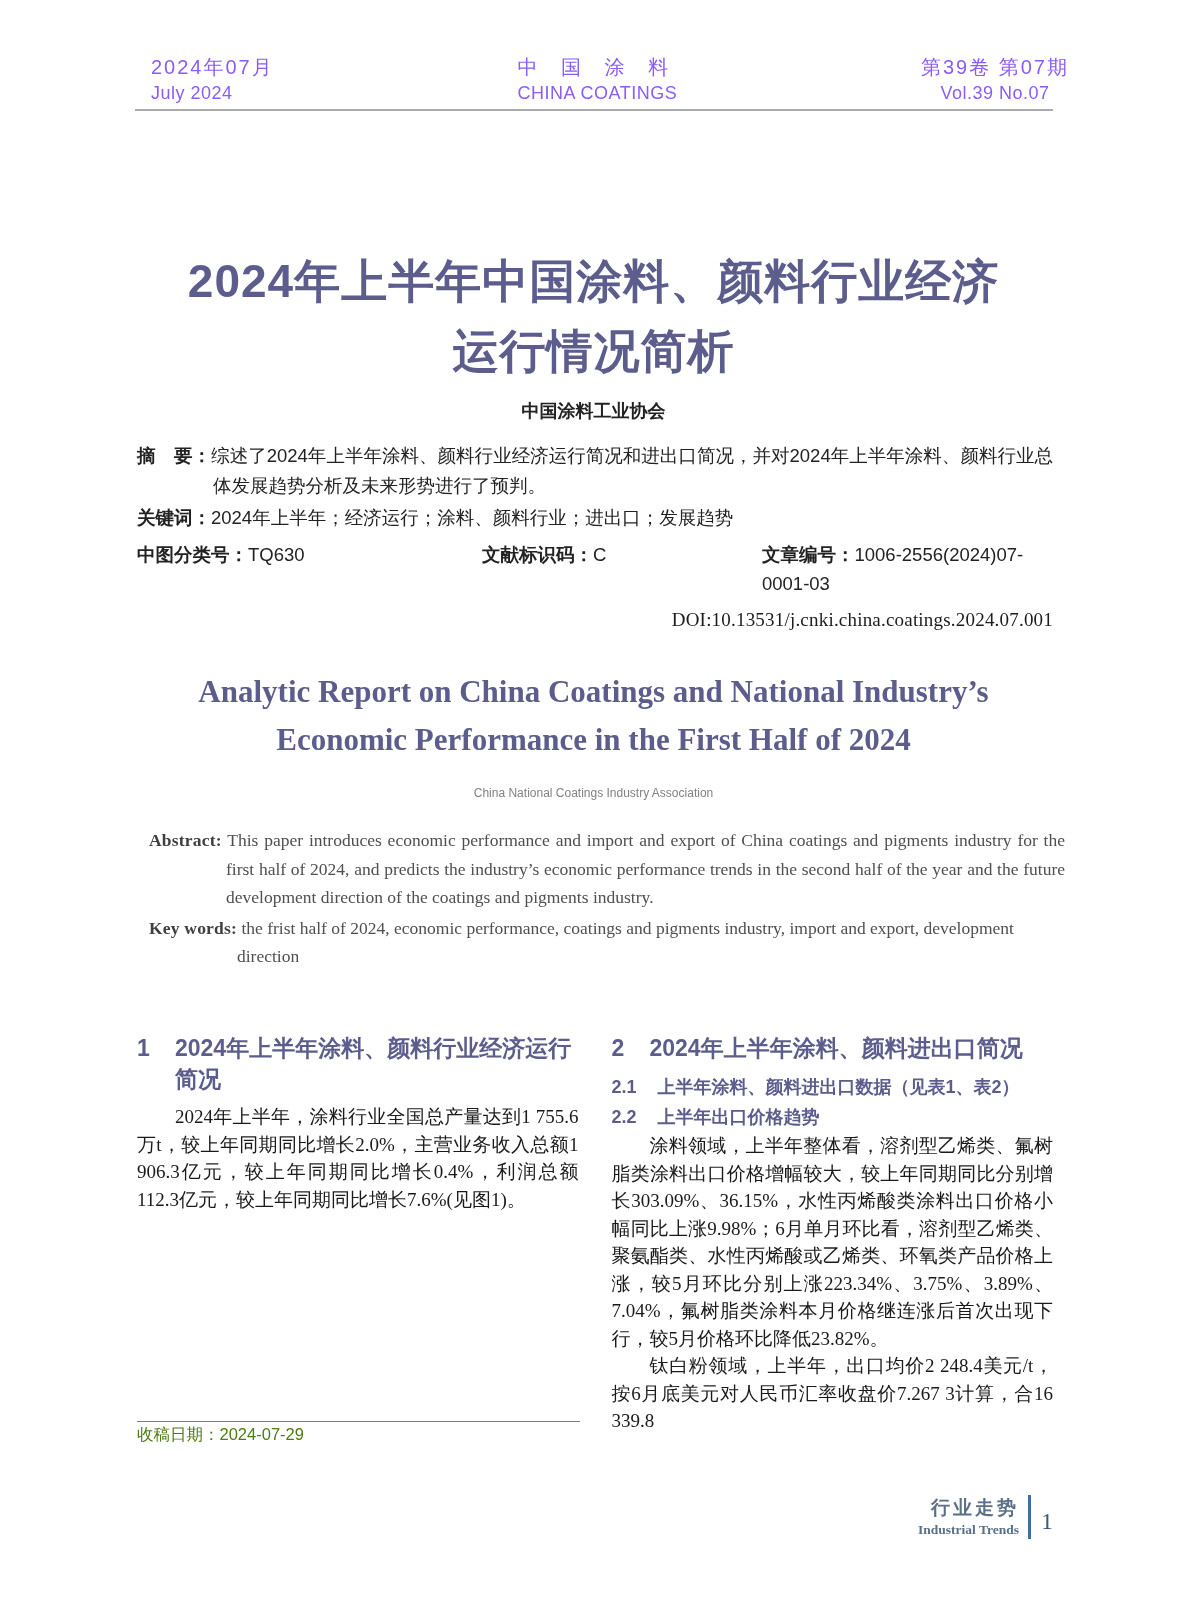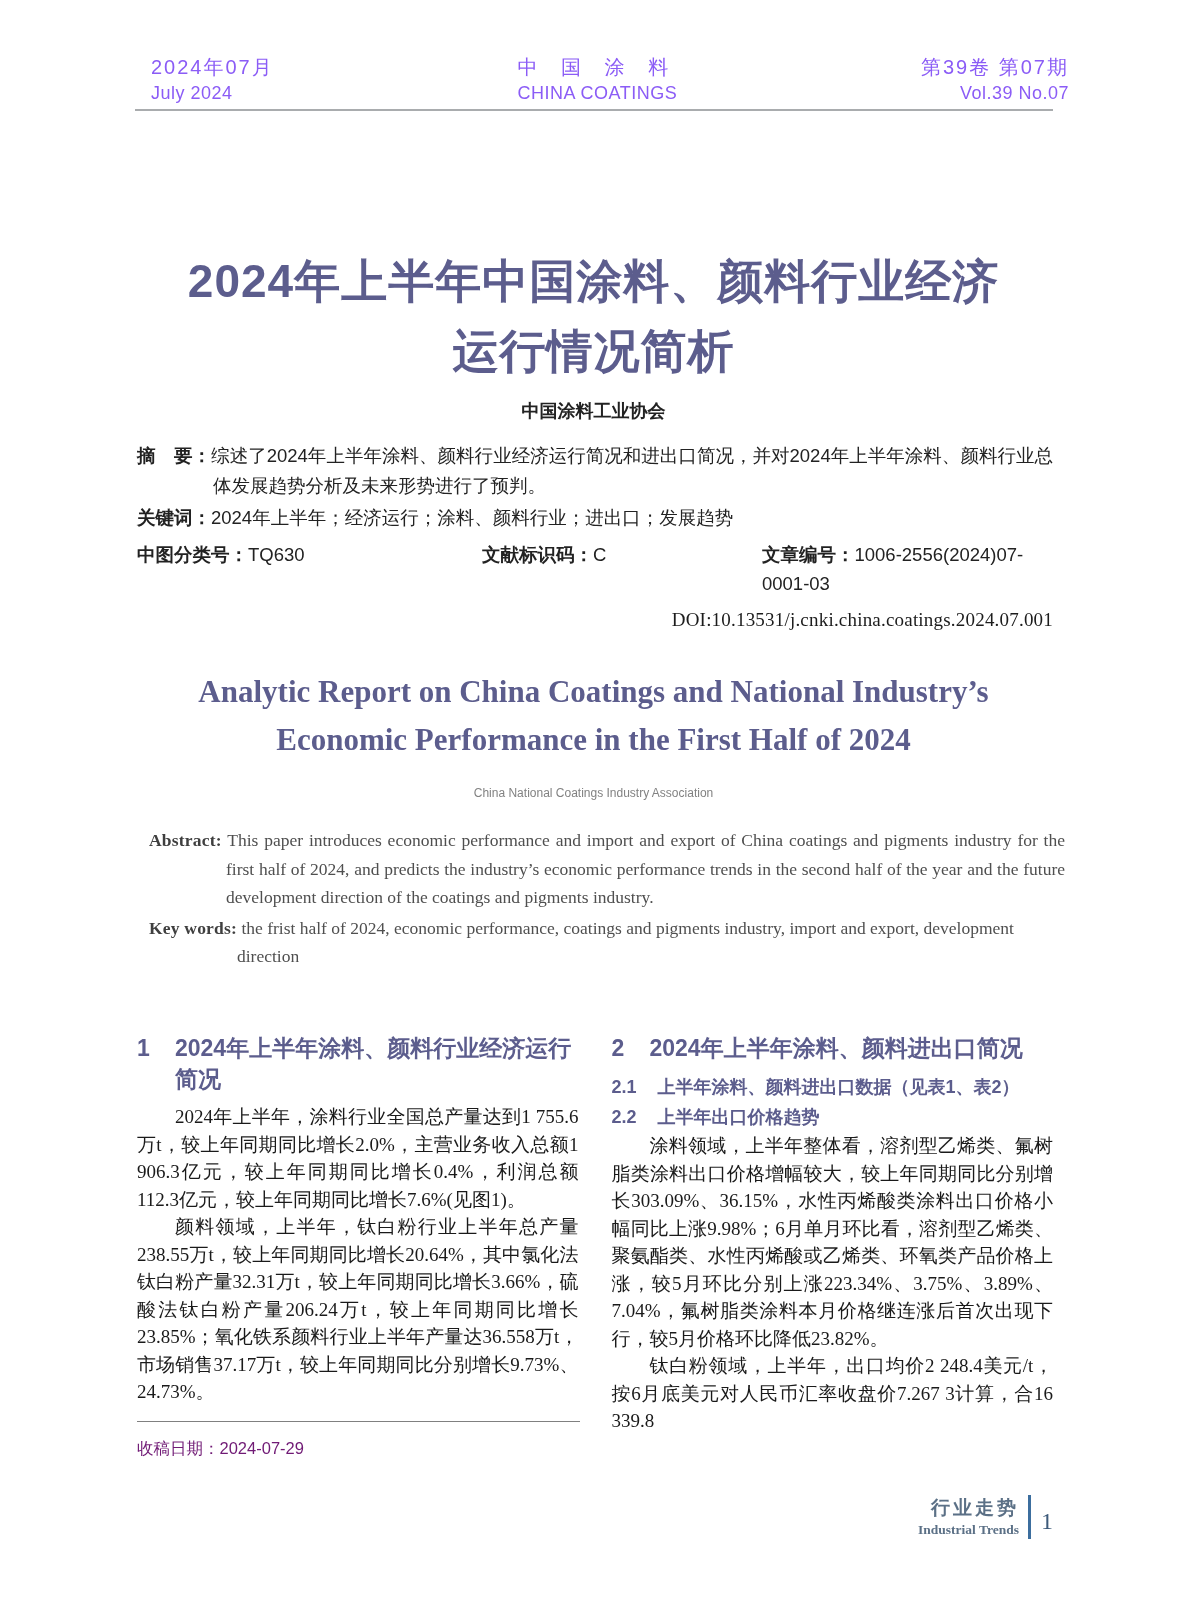--- a/index.html
+++ b/index.html
@@ -17,21 +17,21 @@
 
   
   .hdr {
     position: absolute; top: 54px; left: 135px; width: 918px;
     display: flex; justify-content: space-between; align-items: flex-start;
     color: #8b5cf6;
     margin-left: 16px;
   }
   .hdr .col { display: flex; flex-direction: column; }
   .hdr .c { text-align: center; }
-  .hdr .r { text-align: right; }
+  .hdr .r { text-align: center; }
   .hdr .cn { font-size: 20px; line-height: 27px; letter-spacing: 2px; }
   .hdr .c .cn { letter-spacing: 9px; }
   .hdr .en { font-size: 18px; line-height: 25px; letter-spacing: 0.5px; }
   .hdr-rule {
     position: absolute; top: 109px; left: 135px; width: 918px; height: 2px;
     background: #a9acae; border: none;
   }
 
   
   .title-cn {
@@ -104,22 +104,22 @@
   .body-p {
     font-family: "Liberation Serif", serif;
     font-size: 19px; line-height: 27.5px; color: #1a1a1a;
     text-align: justify; text-indent: 2em;
   }
   .colm .body-p + .body-p { margin-top: 0; }
 
   
   .received {
     position: absolute; top: 1421px; left: 137px; width: 443px;
-    border-top: 1px solid #808080; padding-top: 16px;
-    font-size: 16.5px; color: #701a75;
+    border-top: 1px solid #808080; padding-top: 2px;
+    font-size: 16.5px; color: #4d7c0f;
   }
 
   
   .pfoot {
     position: absolute; top: 1495px; right: 134px;
     display: flex; align-items: stretch;
   }
   .pfoot .labels { text-align: right; padding-right: 9px; }
   .pfoot .f-cn {
     font-size: 19px; font-weight: bold; color: #5b7086; letter-spacing: 3px;
@@ -185,21 +185,20 @@
     <div class="hang-en-kw"><span class="lbl-en">Key words:</span> <span>the frist half of 2024, economic performance, coatings and pigments industry, import and export, development direction</span></div>
   </div>
 
   <div class="columns">
     <div class="colm">
       <div class="sec-h1">
         <span class="no">1</span>
         <span class="t">2024年上半年涂料、颜料行业经济运行简况</span>
       </div>
       <p class="body-p">2024年上半年，涂料行业全国总产量达到1 755.6万t，较上年同期同比增长2.0%，主营业务收入总额1 906.3亿元，较上年同期同比增长0.4%，利润总额112.3亿元，较上年同期同比增长7.6%(见图1)。</p>
-      <p class="body-p">颜料领域，上半年，钛白粉行业上半年总产量238.55万t，较上年同期同比增长20.64%，其中氯化法钛白粉产量32.31万t，较上年同期同比增长3.66%，硫酸法钛白粉产量206.24万t，较上年同期同比增长23.85%；氧化铁系颜料行业上半年产量达36.558万t，市场销售37.17万t，较上年同期同比分别增长9.73%、24.73%。</p>
     </div>
     <div class="colm">
       <div class="sec-h1">
         <span class="no">2</span>
         <span class="t">2024年上半年涂料、颜料进出口简况</span>
       </div>
       <div class="sec-h2">
         <span class="no">2.1</span>
         <span class="t">上半年涂料、颜料进出口数据（见表1、表2）</span>
       </div>

